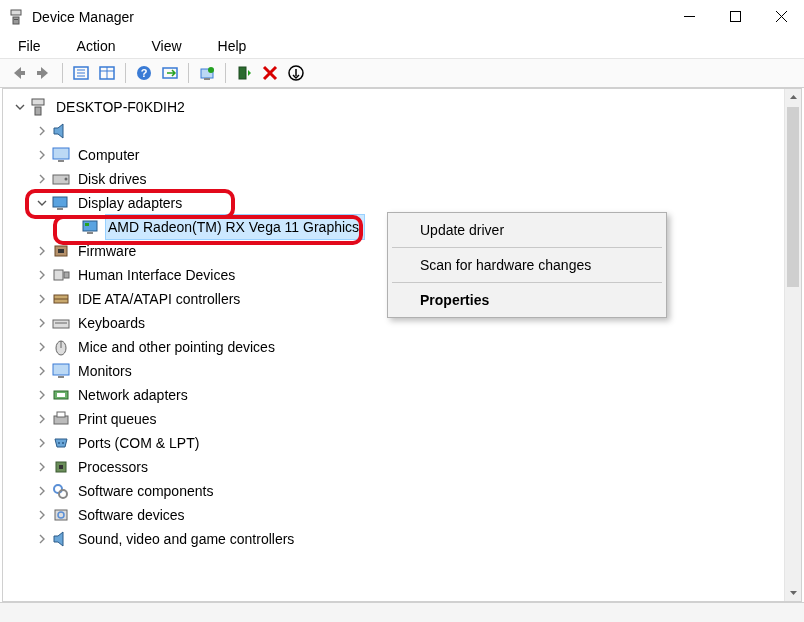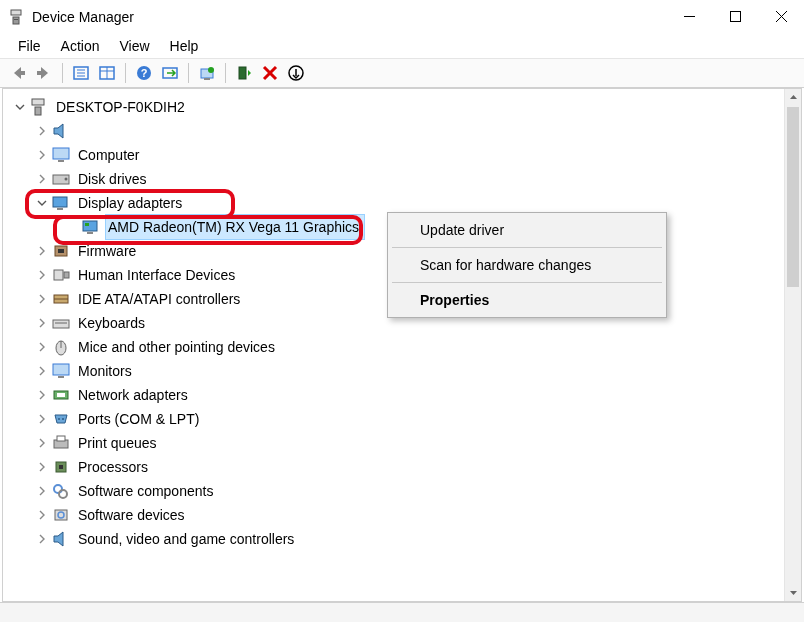--- a/index.html
+++ b/index.html
@@ -36,21 +36,21 @@
       font-size: 14px;
       color: #000;
     }
     .winbtn svg { width: 11px; height: 11px; }
     
     .menubar {
       display: flex;
       height: 24px;
       align-items: center;
       padding-left: 8px;
-      gap: 0;
+      gap: 16px;
       font-size: 14px;
     }
     .menubar .menu-item {
       padding: 2px 10px;
     }
     
     .toolbar {
       display: flex;
       align-items: center;
       height: 30px;
@@ -490,44 +490,44 @@
     </div>
 
     <div class="node indent-1">
       <span class="expander">
           <svg viewBox="0 0 10 10">
             <path d="M3 1 L7 5 L3 9" fill="none" stroke="#888" stroke-width="1.4"></path>
           </svg>
         </span>
       <span class="dicon">
           <svg viewBox="0 0 20 18">
+            <rect x="3" y="6" width="14" height="8" fill="#bbb" stroke="#666"></rect>
+            <rect x="6" y="2" width="8" height="5" fill="#fff" stroke="#666"></rect>
+          </svg>
+        </span>
+      <span class="label-wrap">
+          <span class="label">Print queues</span>
+        </span>
+    </div>
+
+    <div class="node indent-1">
+      <span class="expander">
+          <svg viewBox="0 0 10 10">
+            <path d="M3 1 L7 5 L3 9" fill="none" stroke="#888" stroke-width="1.4"></path>
+          </svg>
+        </span>
+      <span class="dicon">
+          <svg viewBox="0 0 20 18">
             <path d="M4 5 L16 5 L14 13 L6 13 Z" fill="#6aa6d8" stroke="#2a5a88"></path>
             <circle cx="8" cy="9" r="1" fill="#2a5a88"></circle>
             <circle cx="12" cy="9" r="1" fill="#2a5a88"></circle>
           </svg>
         </span>
       <span class="label-wrap">
           <span class="label">Ports (COM &amp; LPT)</span>
-        </span>
-    </div>
-
-    <div class="node indent-1">
-      <span class="expander">
-          <svg viewBox="0 0 10 10">
-            <path d="M3 1 L7 5 L3 9" fill="none" stroke="#888" stroke-width="1.4"></path>
-          </svg>
-        </span>
-      <span class="dicon">
-          <svg viewBox="0 0 20 18">
-            <rect x="3" y="6" width="14" height="8" fill="#bbb" stroke="#666"></rect>
-            <rect x="6" y="2" width="8" height="5" fill="#fff" stroke="#666"></rect>
-          </svg>
-        </span>
-      <span class="label-wrap">
-          <span class="label">Print queues</span>
         </span>
     </div>
 
     <div class="node indent-1">
       <span class="expander">
           <svg viewBox="0 0 10 10">
             <path d="M3 1 L7 5 L3 9" fill="none" stroke="#888" stroke-width="1.4"></path>
           </svg>
         </span>
       <span class="dicon">

